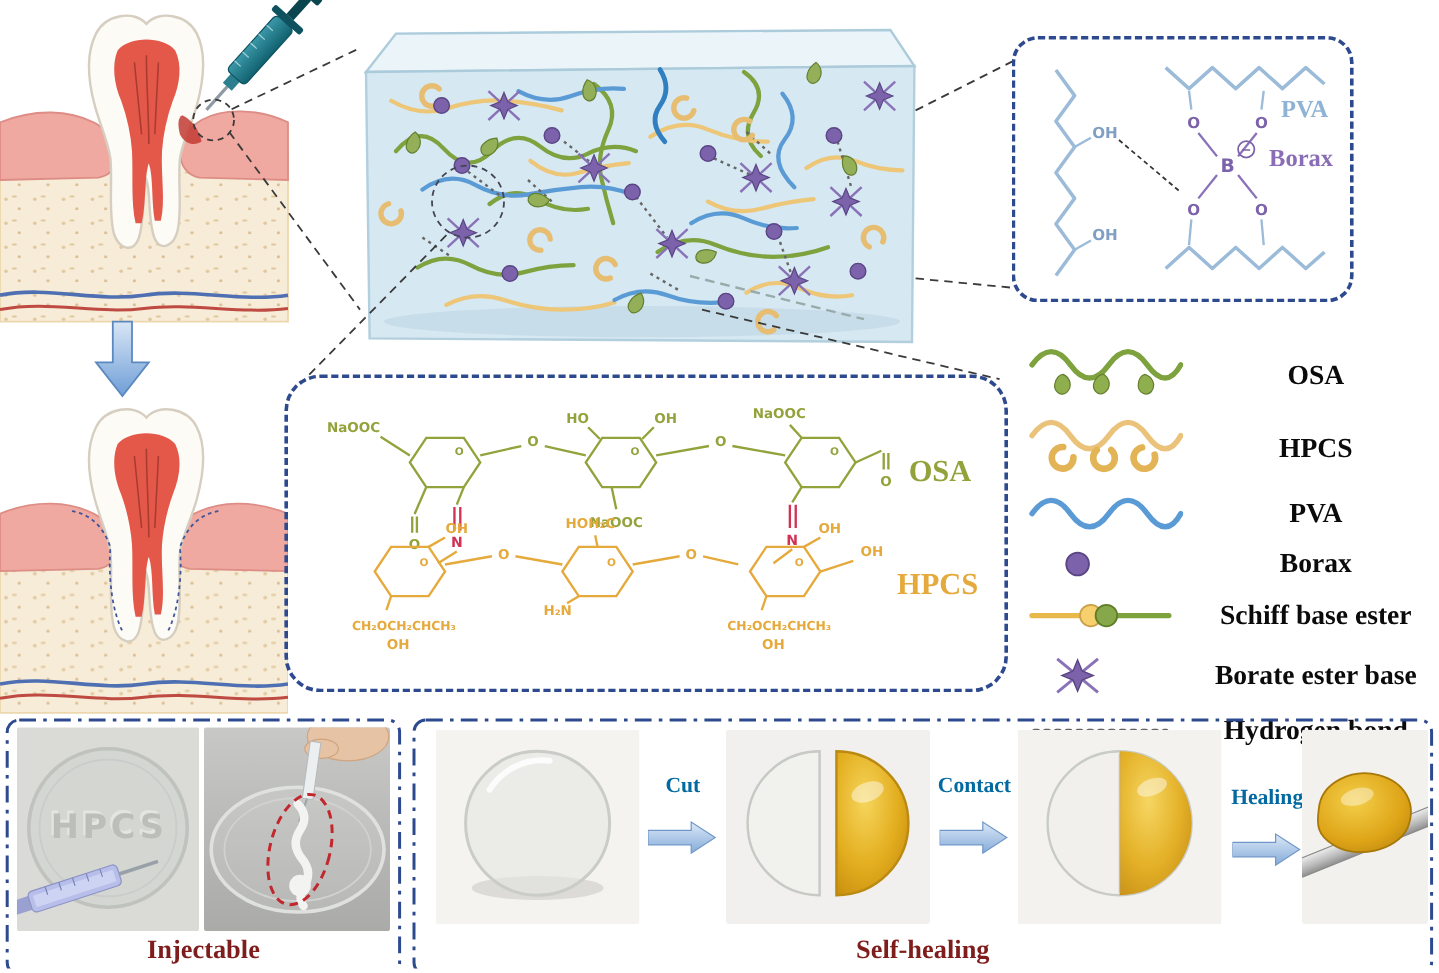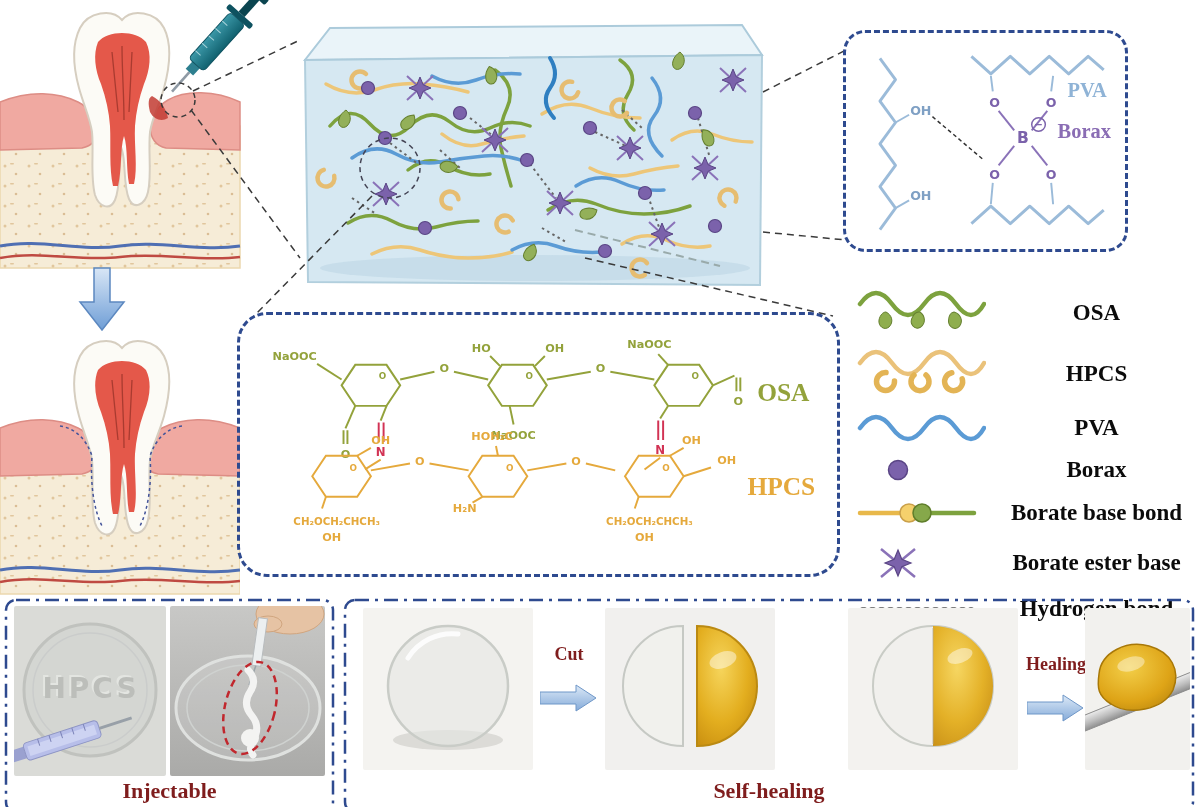--- a/index.html
+++ b/index.html
@@ -10,21 +10,21 @@
   .panel-dashed{border:3px dashed #2e4a8f;box-sizing:border-box;background:transparent;}
   .legend{display:flex;flex-direction:column;gap:13px;}
   .legend-row{display:flex;align-items:center;}
   .legend-icon{width:138px;flex:0 0 138px;display:flex;align-items:center;}
   .legend-label{flex:1;text-align:center;font-family:"Liberation Serif",serif;
                 font-weight:bold;font-size:23px;color:#0b0b0b;line-height:1.05;}
   .photo{position:absolute;overflow:hidden;border-radius:2px;}
   .panel-caption{position:absolute;left:0;right:0;text-align:center;
                  font-family:"Liberation Serif",serif;font-weight:bold;font-size:22px;color:#7f1d1d;}
   .step{position:absolute;text-align:center;}
-  .step-label{font-family:"Liberation Serif",serif;font-weight:bold;font-size:18px;color:#7f1d1d;margin-bottom:18px;}
+  .step-label{font-family:"Liberation Serif",serif;font-weight:bold;font-size:18px;color:#0369a1;margin-bottom:18px;}
 </style>
 </head>
 <body>
 
 <div id="canvas">
 
   <svg width="0" height="0" style="position:absolute" aria-hidden="true">
     <defs>
       <radialGradient id="hg-amber" cx="40%" cy="35%" r="75%">
         <stop offset="0%" stop-color="#f6d55c"></stop>
@@ -451,21 +451,21 @@
     </div>
     <div class="legend-row">
       <span class="legend-icon">
         <svg width="130" height="34" viewBox="0 0 130 34">
           <path d="M4,17 L56,17" stroke="#e8b84a" stroke-width="4.5" stroke-linecap="round"></path>
           <path d="M56,17 L118,17" stroke="#7da23e" stroke-width="4.5" stroke-linecap="round"></path>
           <circle cx="53" cy="17" r="9" fill="#f5d06c" stroke="#caa04a" stroke-width="1.5"></circle>
           <circle cx="66" cy="17" r="9" fill="#86a84a" stroke="#5f7e2a" stroke-width="1.5"></circle>
         </svg>
       </span>
-      <span class="legend-label">Borate base bond</span>
+      <span class="legend-label">Schiff base ester</span>
     </div>
     <div class="legend-row">
       <span class="legend-icon">
         <svg width="130" height="40" viewBox="0 0 130 40">
           <g transform="translate(42,20)">
             <path d="M-17,-14 L17,14 M-17,14 L17,-14" stroke="#8a72b8" stroke-width="2.5"></path>
             <path d="M0,-13 L3.8,-3.8 L13,0 L3.8,3.8 L0,13 L-3.8,3.8 L-13,0 L-3.8,-3.8 Z" fill="#7b62ab" stroke="#5a4585" stroke-width="1.2"></path>
           </g>
         </svg>
       </span>
@@ -543,20 +543,26 @@
 
     <div class="photo" style="left:262px;top:10px;width:170px;height:162px">
       <svg width="170" height="162" viewBox="0 0 170 162">
         <rect width="170" height="162" fill="#f1f0ee"></rect>
         <path d="M78,18 A60,60 0 0 0 78,138 Z" fill="rgba(240,240,237,0.82)" stroke="#c6c9c4" stroke-width="2"></path>
         <path d="M92,18 A60,60 0 0 1 92,138 Z" fill="url(#hg-amber)" stroke="#bb8a12" stroke-width="2"></path>
         <ellipse cx="118" cy="52" rx="14" ry="8" transform="rotate(-20 118 52)" fill="rgba(255,255,255,0.45)"></ellipse>
       </svg>
     </div>
 
+    <div class="step" style="left:432px;top:46px;width:74px">
+      <div class="step-label">Contact</div>
+      <svg width="58" height="30" viewBox="0 0 58 30">
+        <polygon points="0,9 36,9 36,2 56,15 36,28 36,21 0,21" fill="url(#arrow-grad)" stroke="#6f97c8" stroke-width="1"></polygon>
+      </svg>
+    </div>
 
     <div class="photo" style="left:505px;top:10px;width:170px;height:162px">
       <svg width="170" height="162" viewBox="0 0 170 162">
         <rect width="170" height="162" fill="#f3f2ef"></rect>
         <circle cx="85" cy="78" r="60" fill="rgba(240,240,236,0.78)" stroke="#c9ccc6" stroke-width="2"></circle>
         <path d="M85,18 A60,60 0 0 1 85,138 Z" fill="url(#hg-amber)" opacity="0.96"></path>
         <path d="M85,20 L85,136" stroke="rgba(180,170,150,0.5)" stroke-width="1.5"></path>
         <ellipse cx="112" cy="48" rx="13" ry="7" transform="rotate(-20 112 48)" fill="rgba(255,255,255,0.45)"></ellipse>
       </svg>
     </div>

